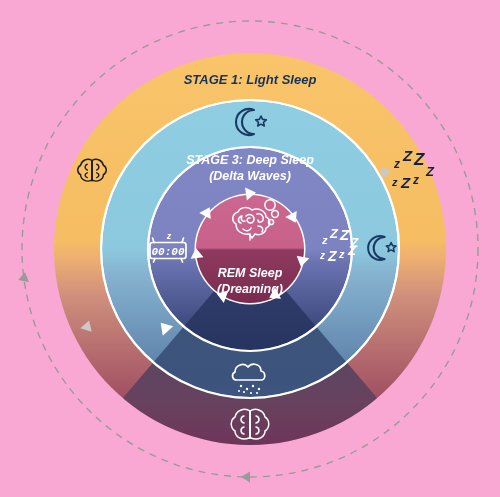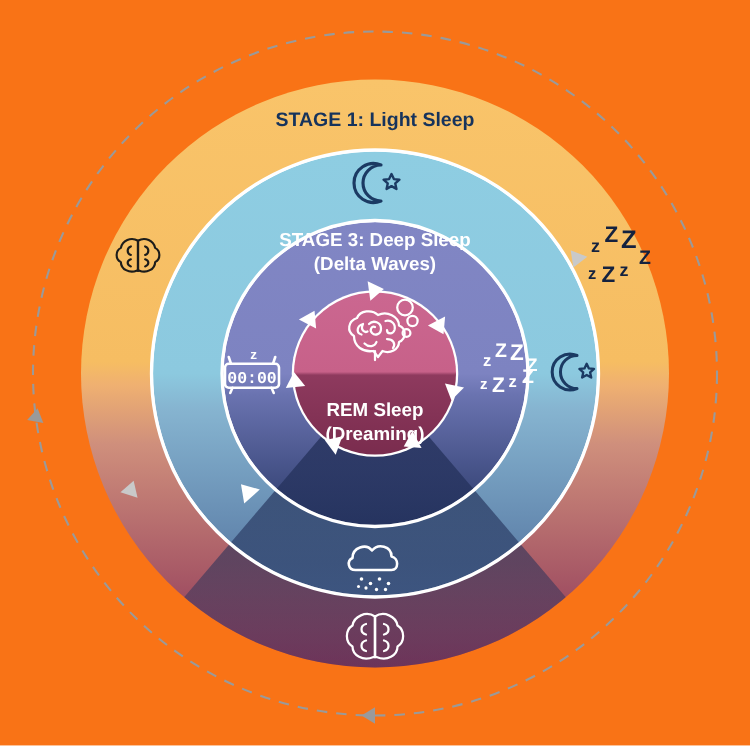--- a/index.html
+++ b/index.html
@@ -10,21 +10,22 @@
   body {
     width: 500px;
     height: 497px;
     font-family: "Liberation Sans", sans-serif;
     overflow: hidden;
   }
   #diagram-root {
     position: relative;
     width: 500px;
     height: 497px;
-    background: #f97316;
+    background: #f9a8d4;
+    font-style: italic;
   }
   svg.stage {
     position: absolute;
     left: 0;
     top: 0;
     width: 500px;
     height: 497px;
     display: block;
   }
   .ring-label {

